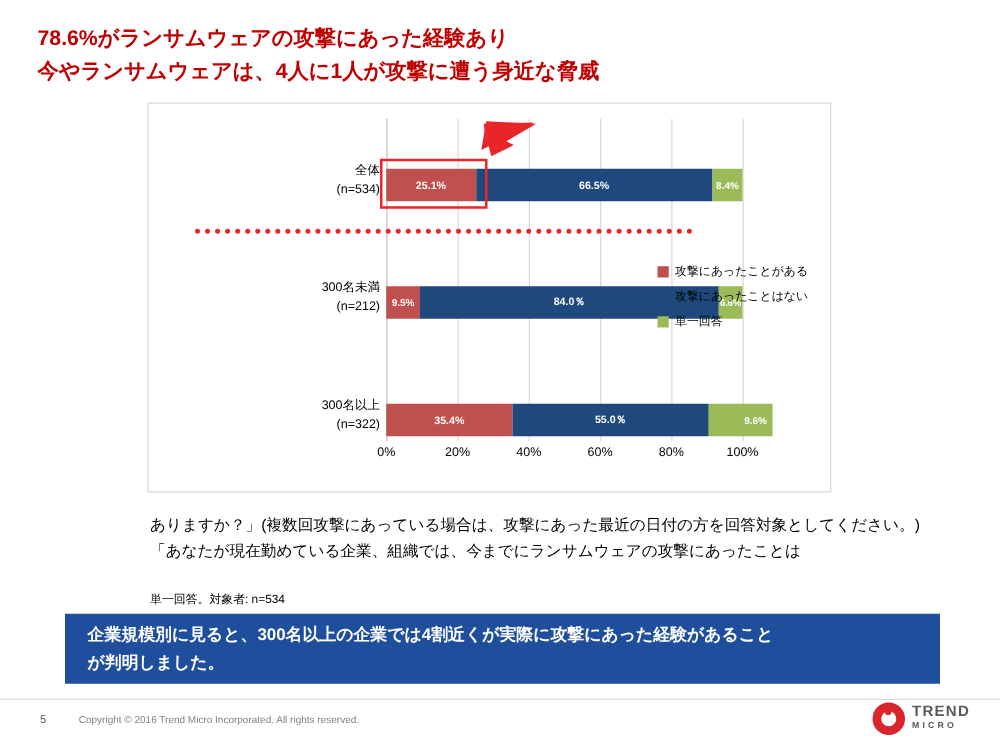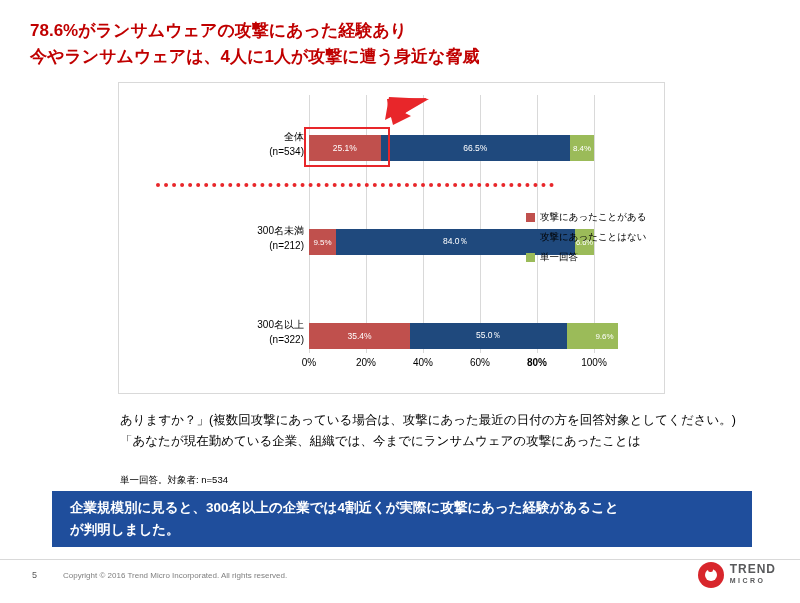--- a/index.html
+++ b/index.html
@@ -27,21 +27,21 @@
   }
   .plot .vgrid{
     position:absolute;top:0;bottom:20px;width:1px;background:#d9d9d9;
   }
   .axis-line{
     position:absolute;left:190px;top:12px;width:1px;height:258px;background:#bfbfbf;
   }
 
   .bar-row{position:absolute;left:0;height:26px;width:100%;}
   .seg{position:absolute;top:0;height:26px;display:flex;align-items:center;justify-content:center;
-       font-size:8.5px;color:#ffffff;font-weight:normal;}
+       font-size:8.5px;color:#ffffff;font-weight:bold;}
   .seg.s3{color:#ffffff;}
   .cat-label{
     position:absolute;right:0;width:115px;text-align:right;
     font-size:10px;color:#000;line-height:15px;
   }
 
   .xaxis{position:absolute;left:190px;top:272px;width:285px;height:16px;}
   .xtick{position:absolute;top:2px;font-size:10px;color:#000;transform:translateX(-50%);}
 
   
@@ -161,21 +161,21 @@
     <div class="cat-label" style="left:35px;top:234px;width:150px;">
       <div>300名以上</div>
       <div>(n=322)</div>
     </div>
 
     <div class="xaxis">
       <span class="xtick" style="left:0px;">0%</span>
       <span class="xtick" style="left:57px;">20%</span>
       <span class="xtick" style="left:114px;">40%</span>
       <span class="xtick" style="left:171px;">60%</span>
-      <span class="xtick" style="left:228px;font-weight:bold;">80%</span>
+      <span class="xtick" style="left:228px;">80%</span>
       <span class="xtick" style="left:285px;">100%</span>
     </div>
 
     <div class="legend">
       <div class="legend-item">
         <span class="legend-swatch" style="background:#c0504d;"></span>
         <span class="legend-text">攻撃にあったことがある</span>
       </div>
       <div class="legend-item">
         <span class="legend-swatch" style="background:#1f497d;"></span>

